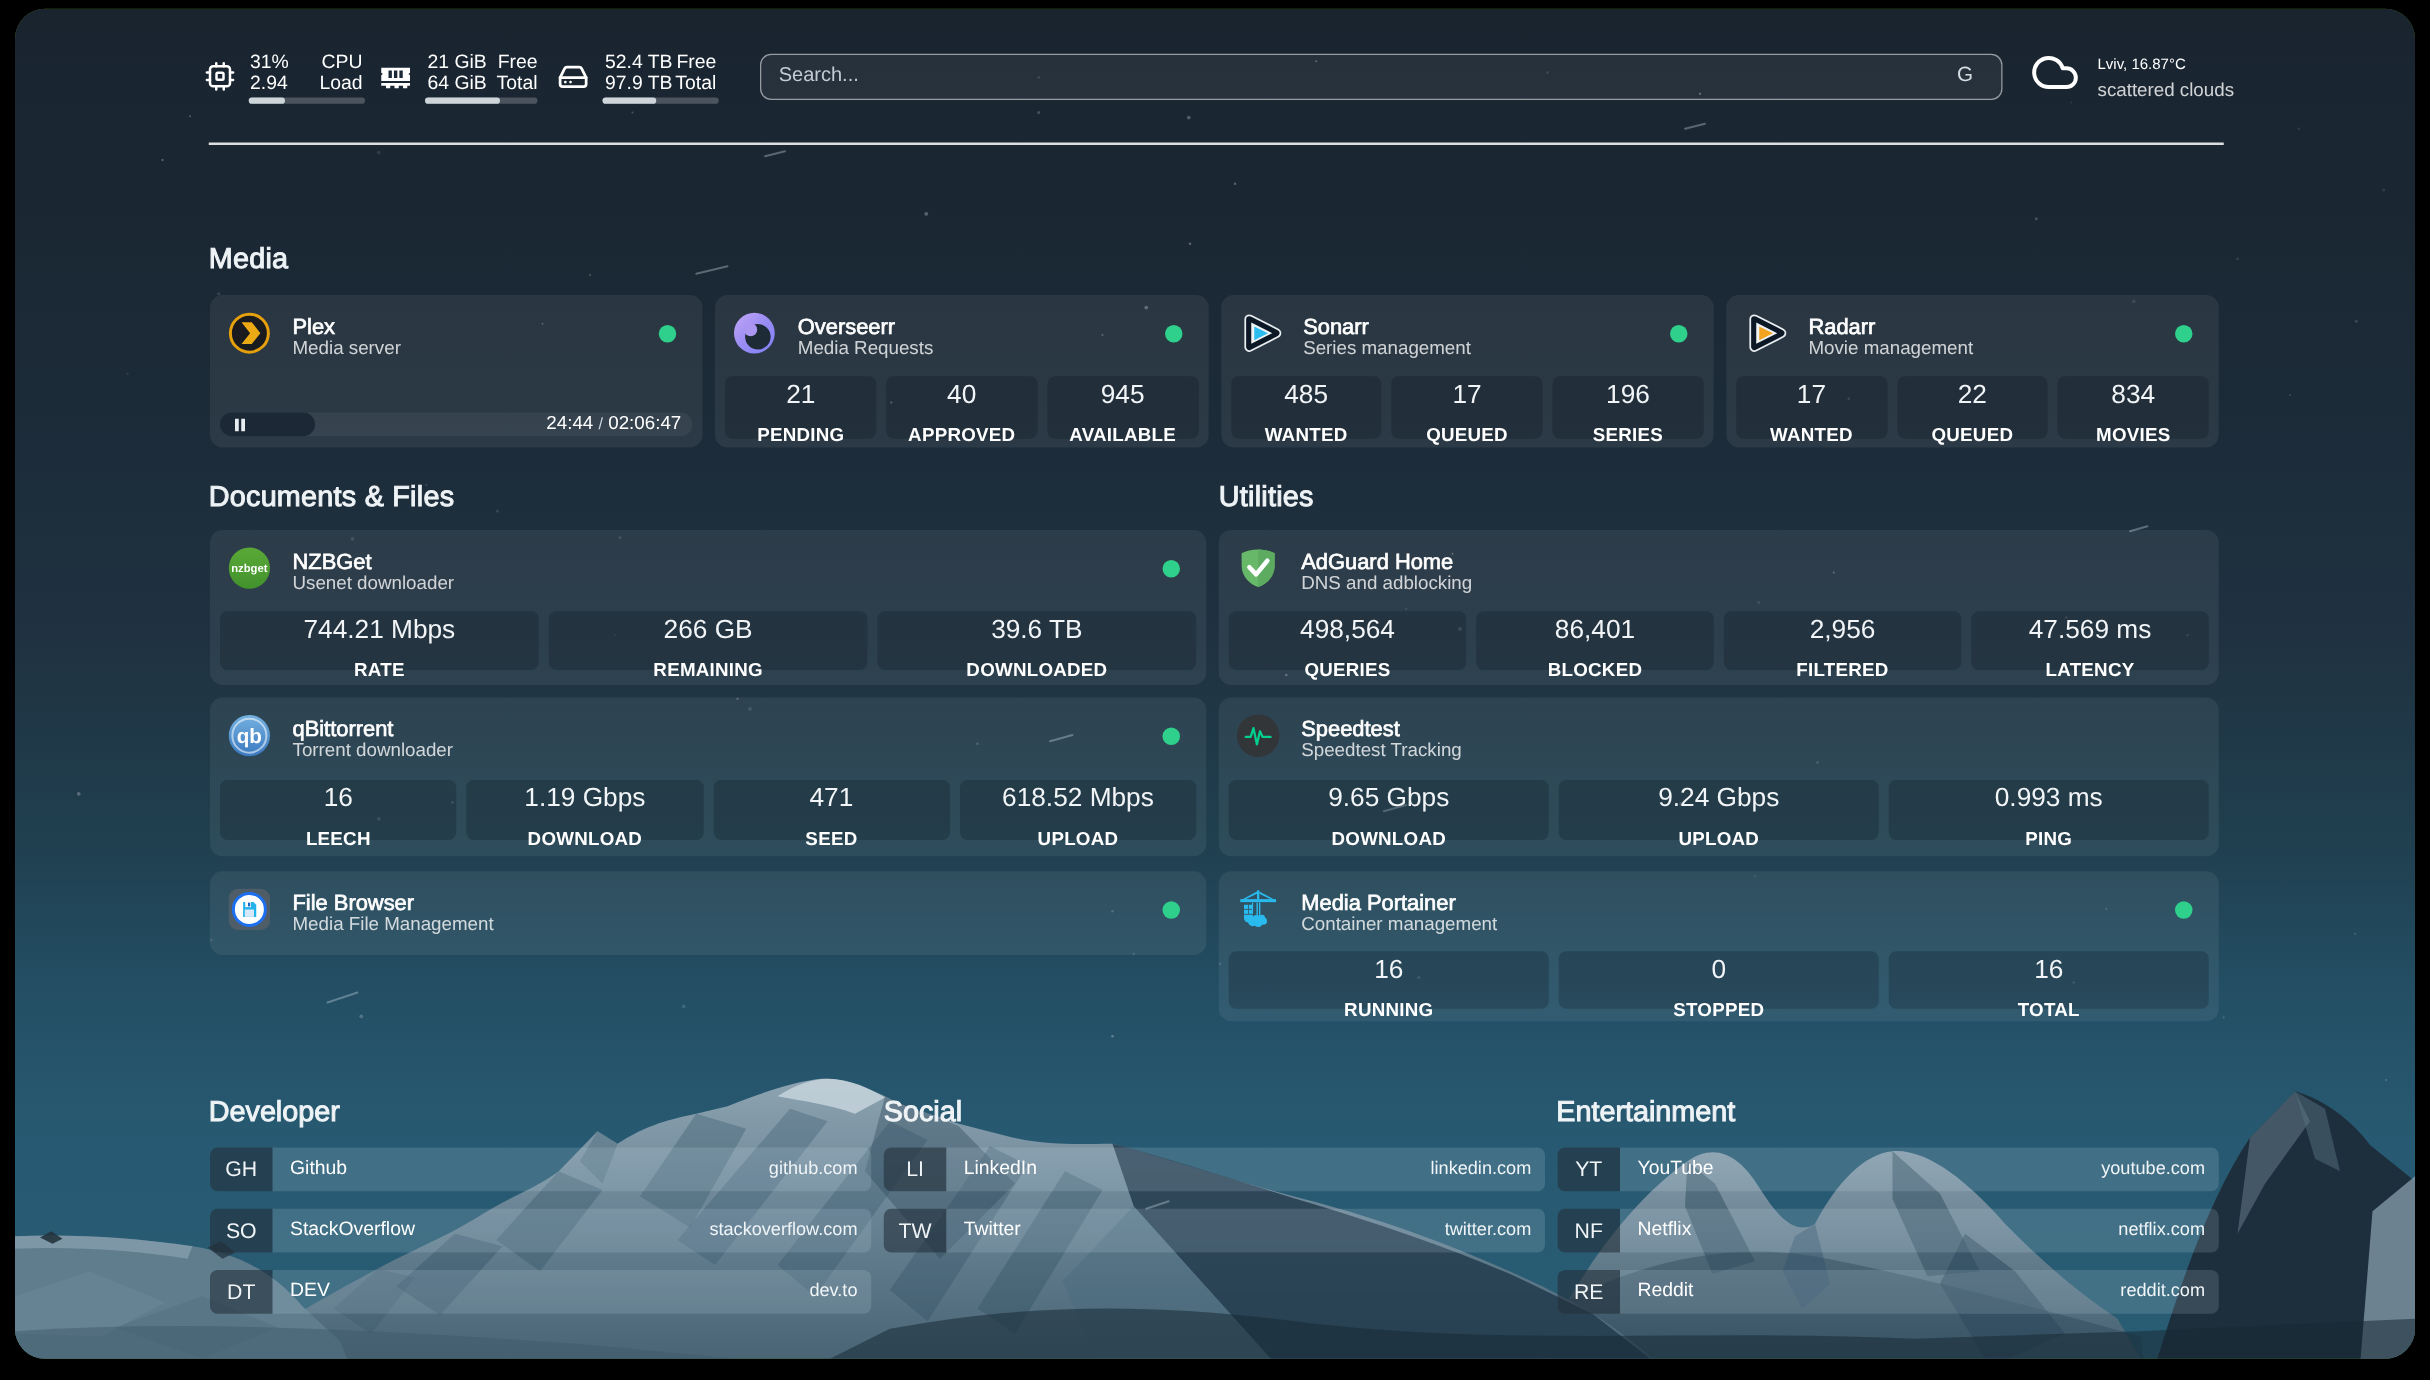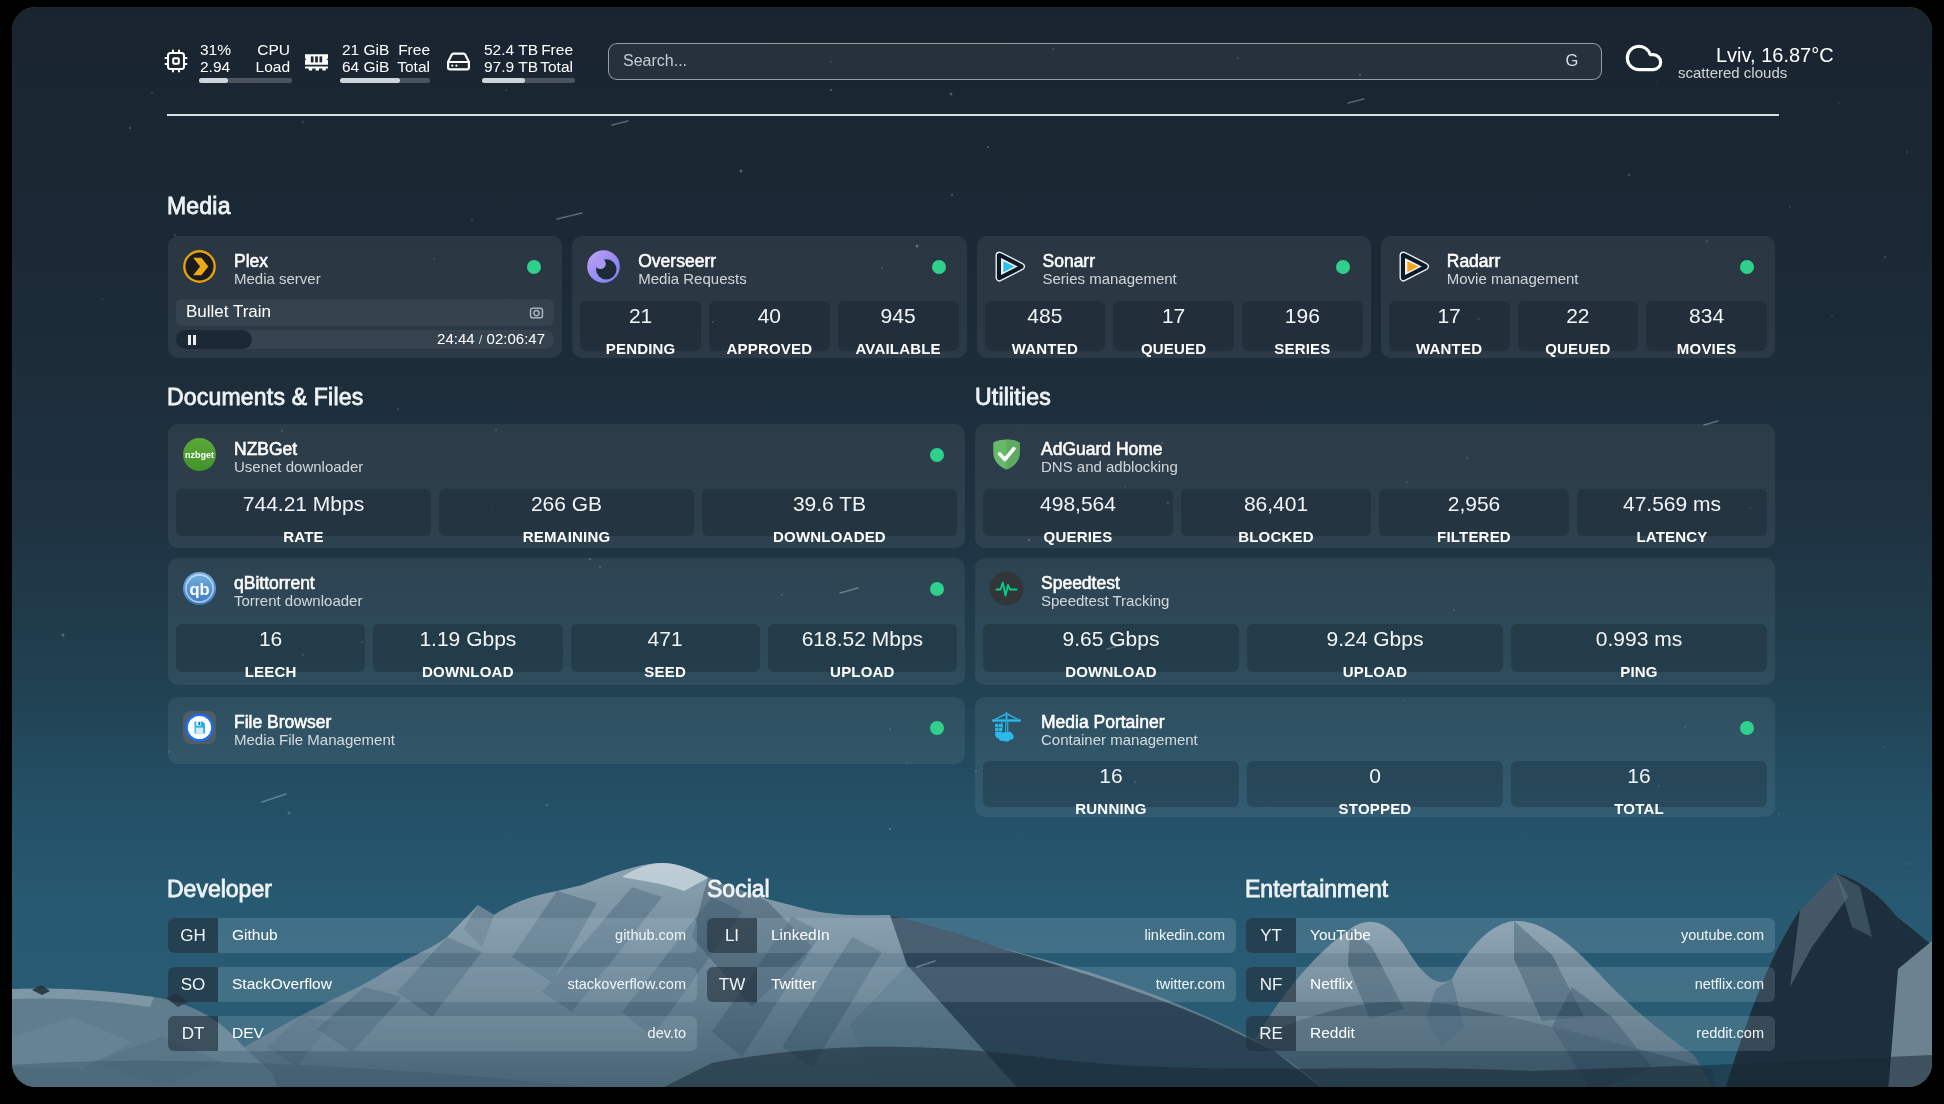--- a/index.html
+++ b/index.html
@@ -214,42 +214,35 @@
         <div class="rwfill" style="width:46%"></div>
       </div>
 
   <div class="abs" style="left:596px;top:36px;width:994px;height:37px;border:1.5px solid rgba(255,255,255,0.52);border-radius:9px;background:rgba(255,255,255,0.06);"></div>
   <div class="abs" style="left:611px;top:45px;font-size:16px;color:#c3ccd4;">Search...</div>
   <div class="abs" style="left:1545px;top:44px;width:30px;text-align:center;font-size:16.5px;font-weight:500;color:#d6dde2;">G</div>
 
   <svg class="abs" style="left:1612px;top:31px" width="40" height="40" viewBox="0 0 24 24" fill="none" stroke="#fff" stroke-width="1.9" stroke-linecap="round" stroke-linejoin="round">
     <path d="M17.5 19H9a7 7 0 1 1 6.71-9h1.79a4.5 4.5 0 1 1 0 9Z"></path>
   </svg>
-  <div class="abs" style="left:1704px;top:37px;font-size:20px;color:#fff;">Lviv, 16.87°C</div>
+  <div class="abs" style="left:1666px;top:37px;font-size:12px;color:#fff;">Lviv, 16.87°C</div>
   <div class="abs" style="left:1666px;top:56.5px;font-size:15px;color:rgba(255,255,255,0.8);">scattered clouds</div>
   <div class="abs" style="left:155px;top:107px;width:1612px;height:2px;background:rgba(255,255,255,0.85);"></div>
 </div>
 <div class="shead" style="left:155px;top:186px;">Media</div>
 
 <div class="card" style="left:156px;top:229px;width:394px;height:122px;">
   <svg class="icon" viewBox="0 0 35 35">
     <circle cx="17.5" cy="17.5" r="16.2" fill="#1a1b1e"></circle>
     <circle cx="17.5" cy="17.5" r="15.2" fill="none" stroke="#e5a00d" stroke-width="2.4"></circle>
     <path d="M11.2 8.8 L19.4 8.8 L26.3 17.5 L19.4 26.2 L11.2 26.2 L18.1 17.5 Z" fill="#ebaa14"></path>
   </svg>
   <div class="ctitle">Plex</div>
       <div class="csub">Media server</div>
       <div class="dot"></div>
-  <div class="abs" style="left:8px;top:63px;width:378px;height:27px;background:rgba(255,255,255,0.05);border-radius:6px;">
-    <div class="abs" style="left:10px;top:2.5px;font-size:17px;color:#fff;">Bullet Train</div>
-    <svg class="abs" style="right:10px;top:6px" width="15" height="15" viewBox="0 0 24 24" fill="none" stroke="#a8b3bd" stroke-width="2.4">
-      <rect x="2.5" y="5" width="19" height="15.5" rx="3.5"></rect>
-      <circle cx="12" cy="12.8" r="4.2"></circle>
-    </svg>
-  </div>
   <div class="abs" style="left:8px;top:94px;width:378px;height:19px;background:rgba(255,255,255,0.055);border-radius:10px;">
     <div class="abs" style="left:0;top:0;width:76px;height:19px;background:#1c2835;border-radius:10px;"></div>
     <div class="abs" style="left:12px;top:4.5px;width:2.6px;height:10.5px;background:#e8edf1;"></div>
     <div class="abs" style="left:17px;top:4.5px;width:2.6px;height:10.5px;background:#e8edf1;"></div>
     <div class="abs" style="right:9px;top:0px;font-size:15px;color:#fff;">24:44 <span style="font-size:13px;color:#cdd6dd;">/</span> 02:06:47</div>
   </div>
 </div>
 
 <div class="card" style="left:560.25px;top:229px;width:394.25px;height:122px;">
   <svg class="icon" viewBox="0 0 35 35">

